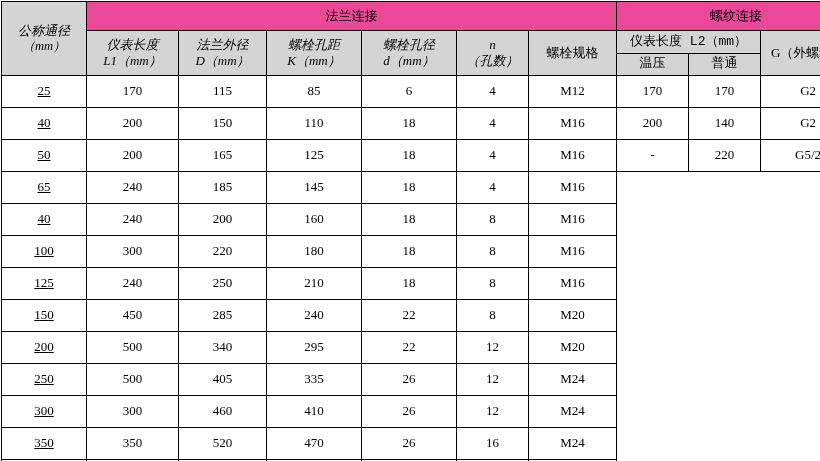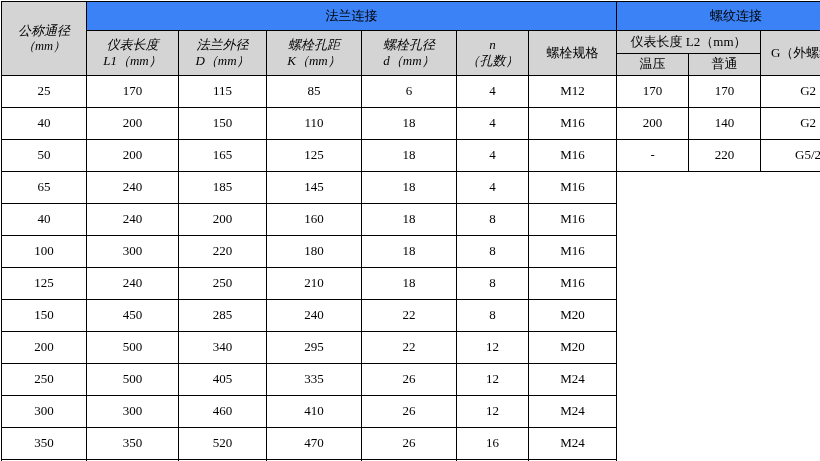--- a/index.html
+++ b/index.html
@@ -33,33 +33,35 @@
     font-weight: normal;
     font-size: 13px;
     line-height: 1.25;
     padding: 2px 1px;
   }
   
   .hdr {
     background: #d4d4d4;
   }
   .grp {
-    background: #3b82f6;
+    background: #ec4899;
     font-size: 13.5px;
     height: 24px;
   }
   .sub {
     background: #d4d4d4;
+    font-family: Liberation Mono, monospace;
   }
   .two-line {
     line-height: 1.3;
     font-style: italic;
   }
   .cell-dn {
     height: 27px;
+    text-decoration: underline;
   }
   .blank {
     background: #ffffff;
     border: 1px solid #000000;
   }
   .unit { font-size: 12.5px; }
   .hdr-tall { height: 40px; }
 </style>
 </head>
 <body>

